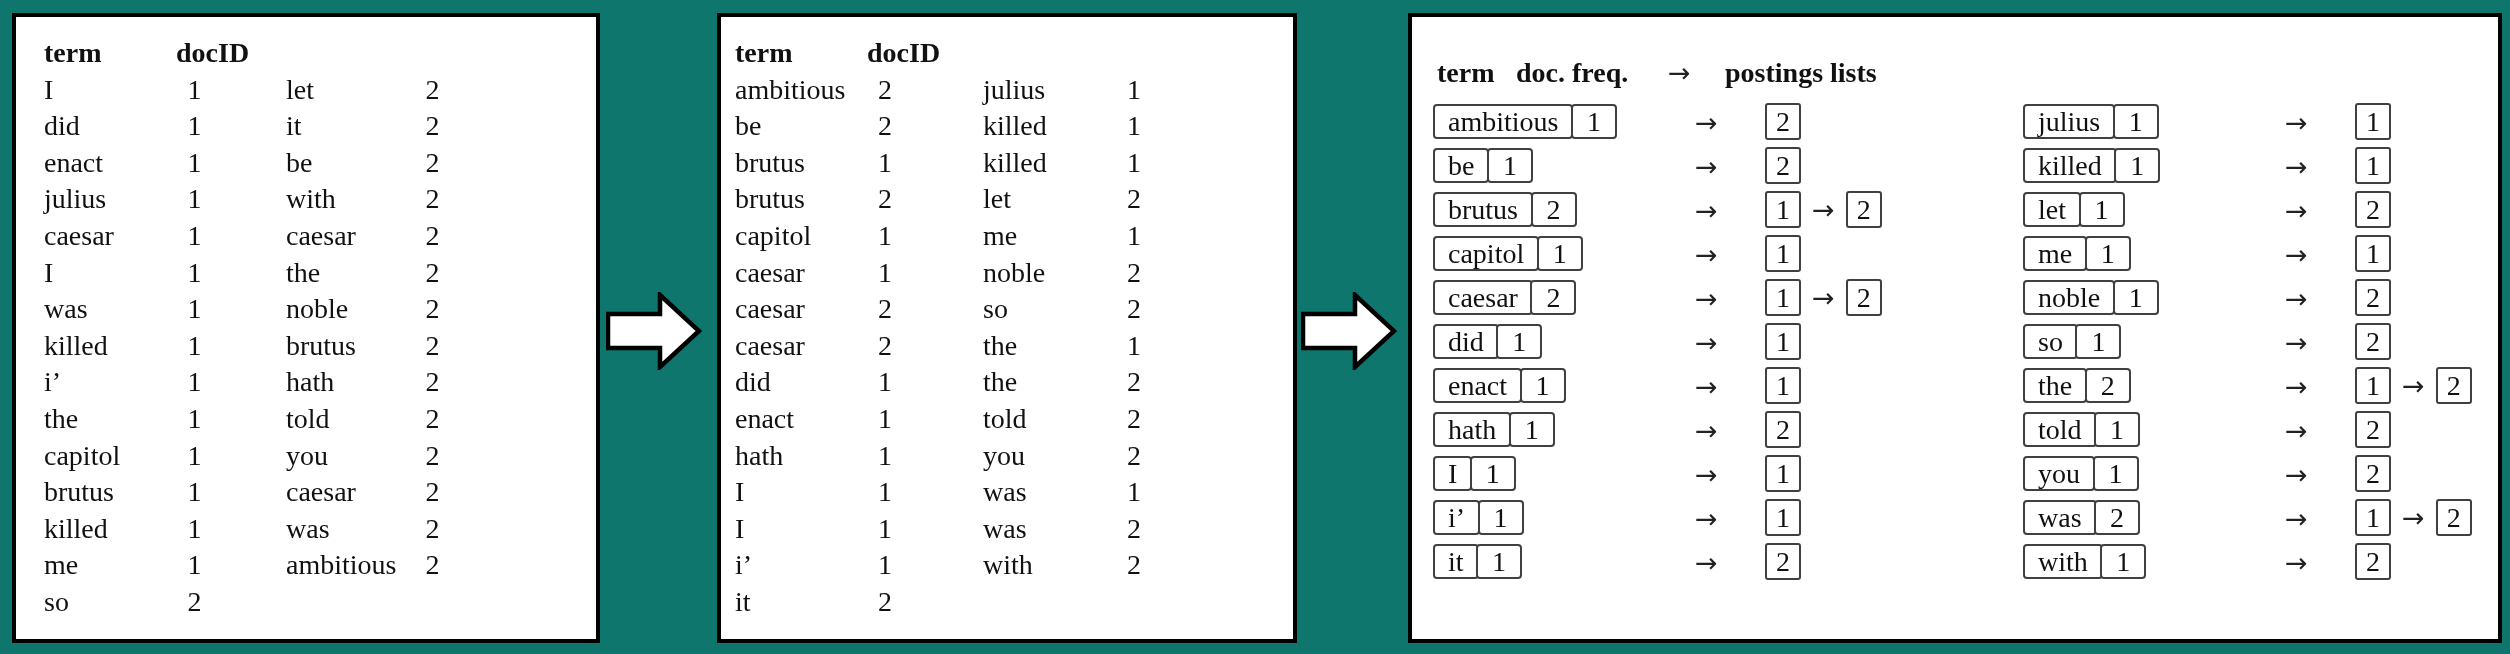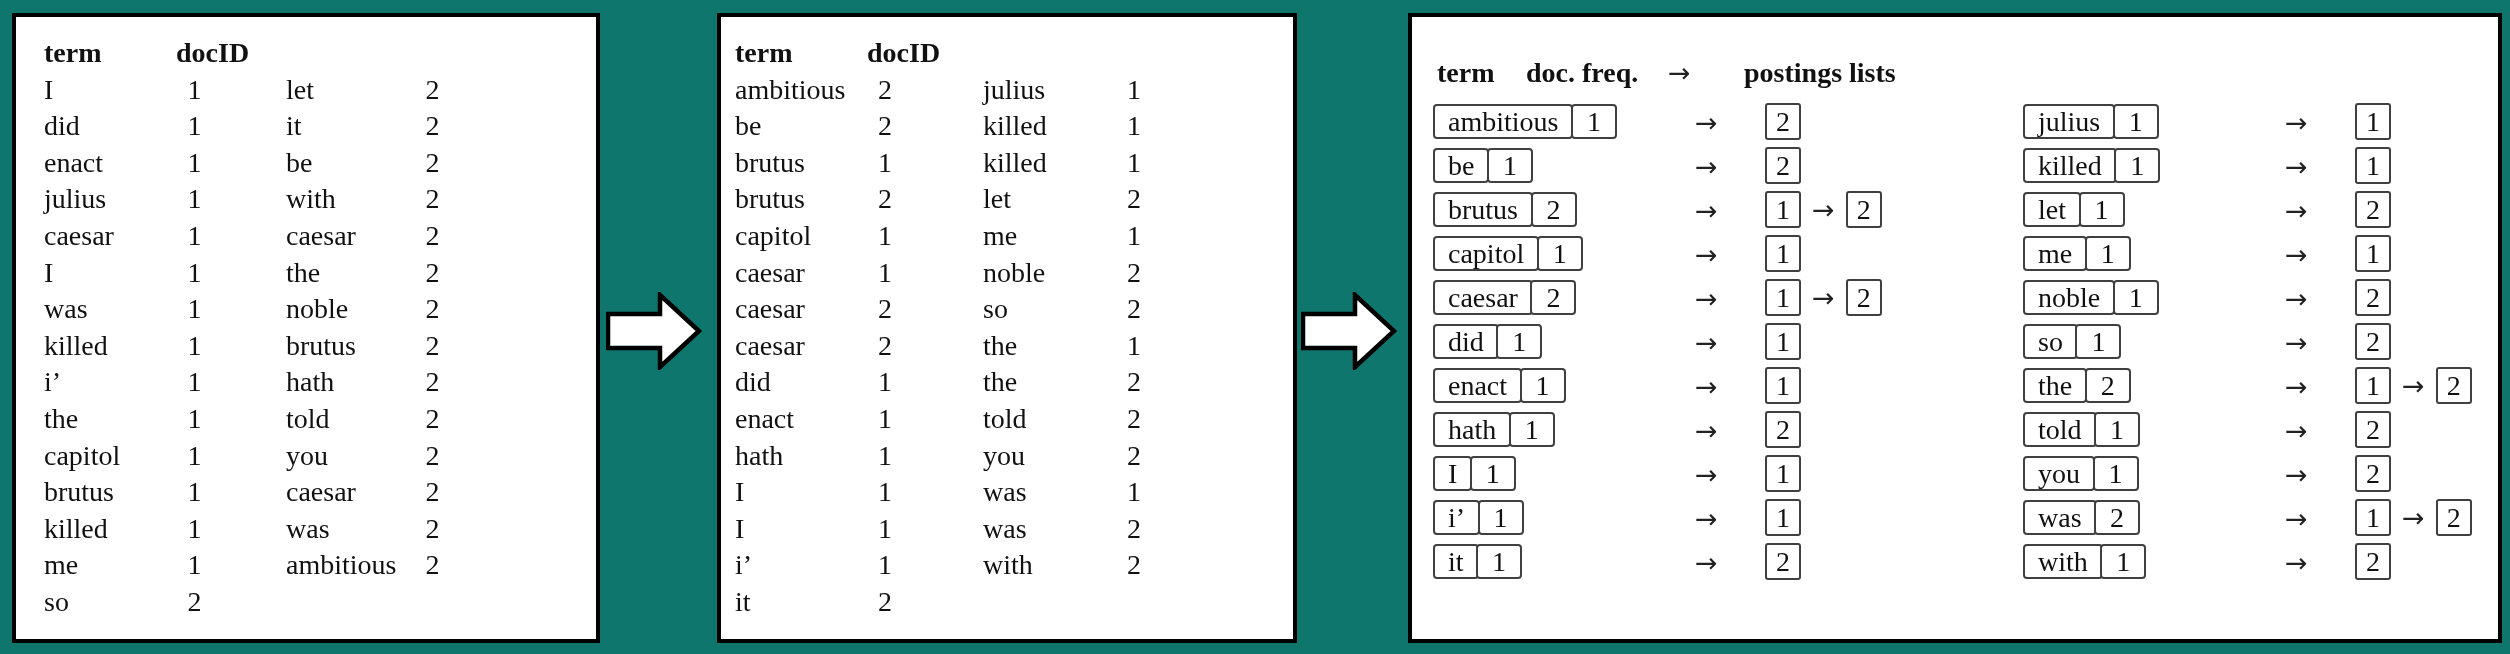--- a/index.html
+++ b/index.html
@@ -19,23 +19,23 @@
   .tokcol .num{text-align:center;}
   .tokcol .hdr{font-weight:bold;}
   #p1c0{left:28px;top:18px;grid-template-columns:132px 37px;}
   #p1c1{left:270px;top:54.6px;grid-template-columns:130px 33px;}
   #p2c0{left:14px;top:18px;grid-template-columns:132px 36px;}
   #p2c1{left:262px;top:54.6px;grid-template-columns:132px 38px;}
 
   
   .p3hdr span{position:absolute;top:40px;font-weight:bold;white-space:nowrap;}
   #p3h-term{left:25px;}
-  #p3h-df{left:114px;}
+  #p3h-df{left:104px;}
   #p3h-arrow{left:256px;font-weight:normal;}
-  #p3h-post{left:332px;}
+  #p3h-post{left:313px;}
 
   
   .p3col{position:absolute;top:84px;}
   #p3c0{left:21px;width:560px;}
   #p3c1{left:611px;width:480px;}
   .p3row{position:relative;height:44px;}
   .dictbox{position:absolute;left:0;top:3px;display:inline-flex;}
   .dcell{height:31px;border:2.5px solid #404040;border-radius:4px;background:#ffffff;
          display:flex;align-items:center;}
   .dterm{padding:0 13px;white-space:nowrap;}

